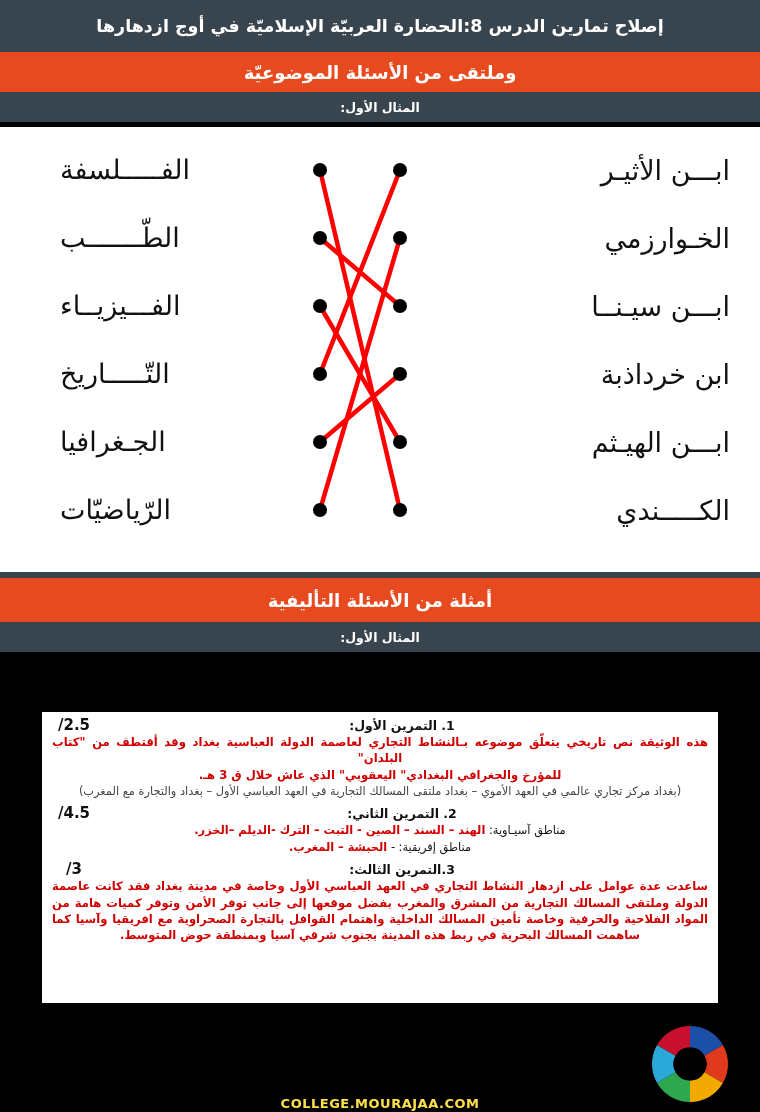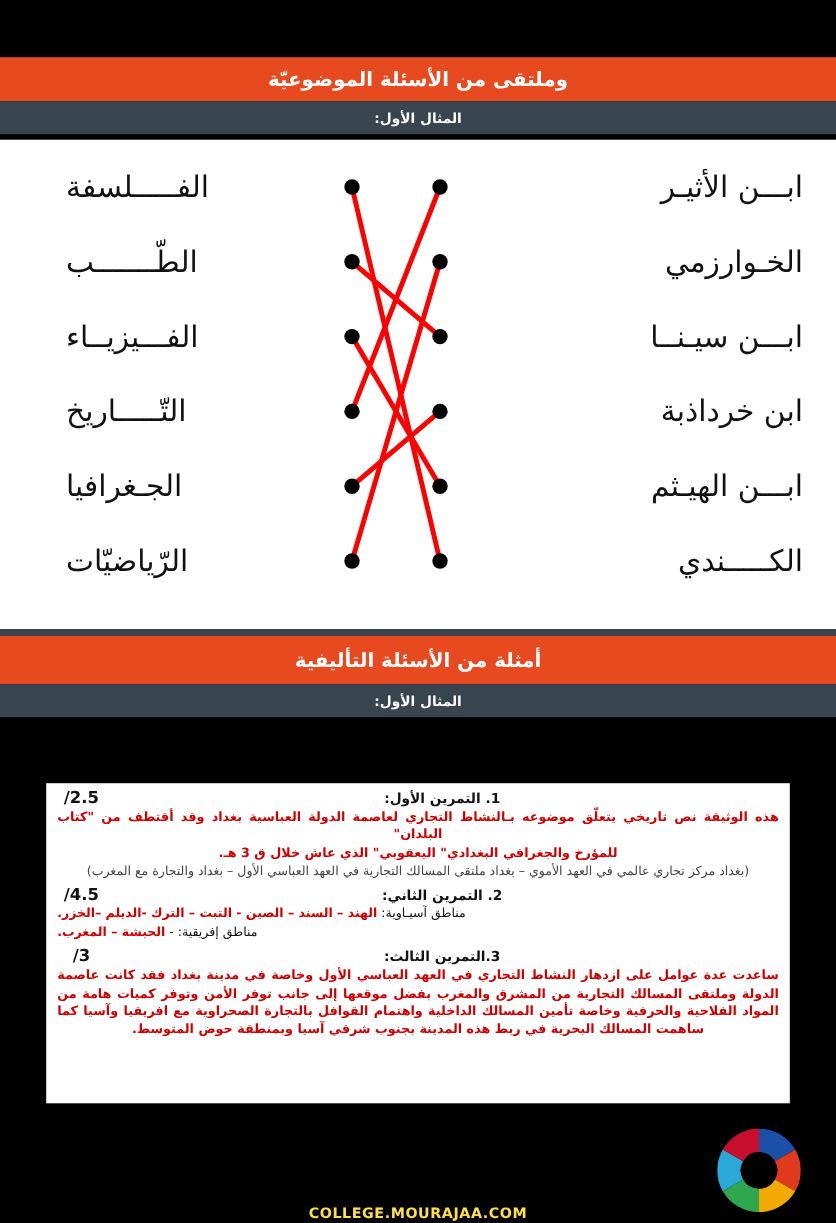--- a/index.html
+++ b/index.html
@@ -200,21 +200,21 @@
     text-align-last: center;
     margin: 0;
     font-family: "DejaVu Sans", "Liberation Sans", sans-serif;
   }
 
   .region-line {
     color: #111111;
     font-size: 11.4px;
     line-height: 1.5;
     direction: rtl;
-    text-align: left;
+    text-align: center;
     margin: 0;
     font-family: "DejaVu Sans", "Liberation Sans", sans-serif;
   }
   .region-line .items {
     color: #D00000;
     font-weight: bold;
   }
 
   
   #footer-logo {
@@ -236,20 +236,23 @@
     letter-spacing: 0.5px;
     direction: ltr;
     font-family: "DejaVu Sans", "Liberation Sans", sans-serif;
   }
 </style>
 </head>
 <body>
 
 <div class="page">
 
+  <div class="bar-dark" id="title-bar">
+    <span>إصلاح تمارين الدرس 8:الحضارة العربيّة الإسلاميّة في أوج ازدهارها</span>
+  </div>
 
   <div class="bar-orange" id="subject-banner-1">
     <span>وملتقى من الأسئلة الموضوعيّة</span>
   </div>
 
   <div class="bar-dark" id="example-bar-1">
     <span>المثال الأول:</span>
   </div>
 
   <div id="matching-card">

